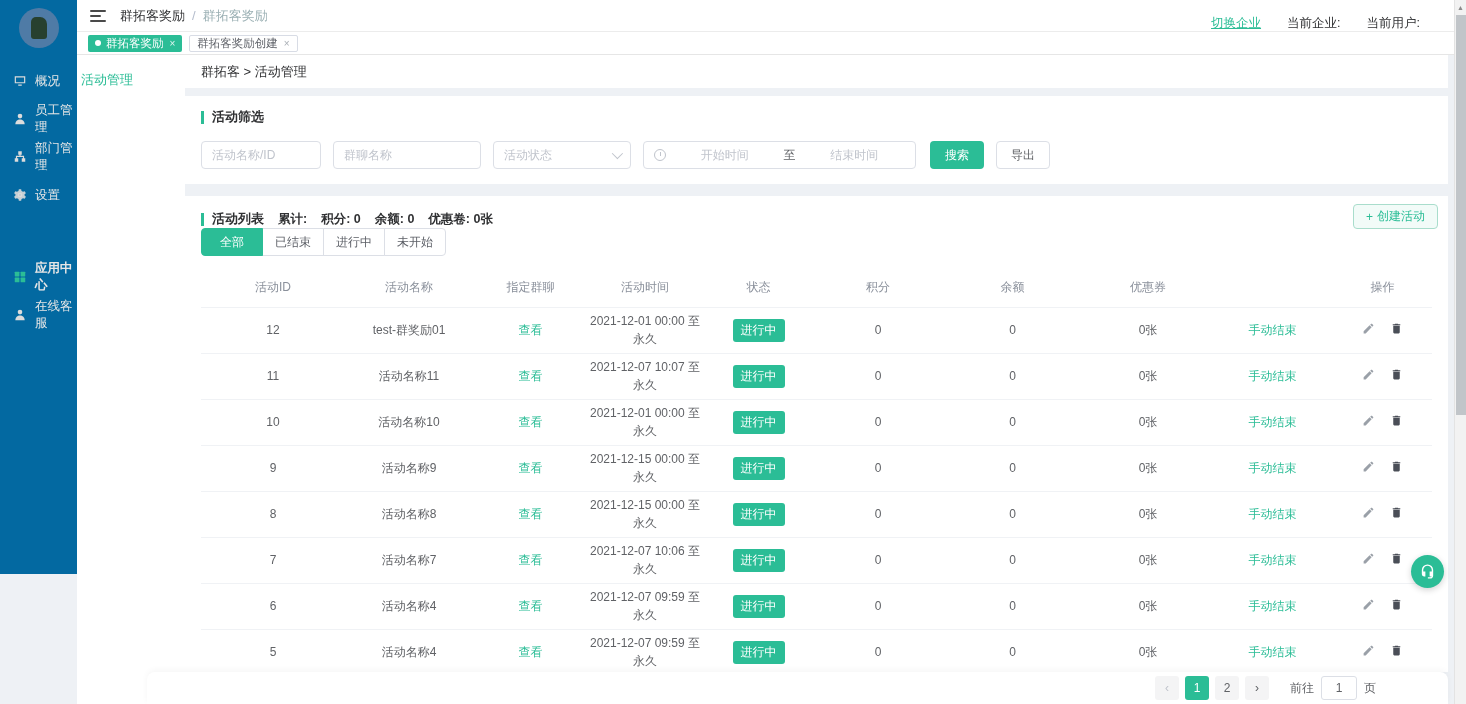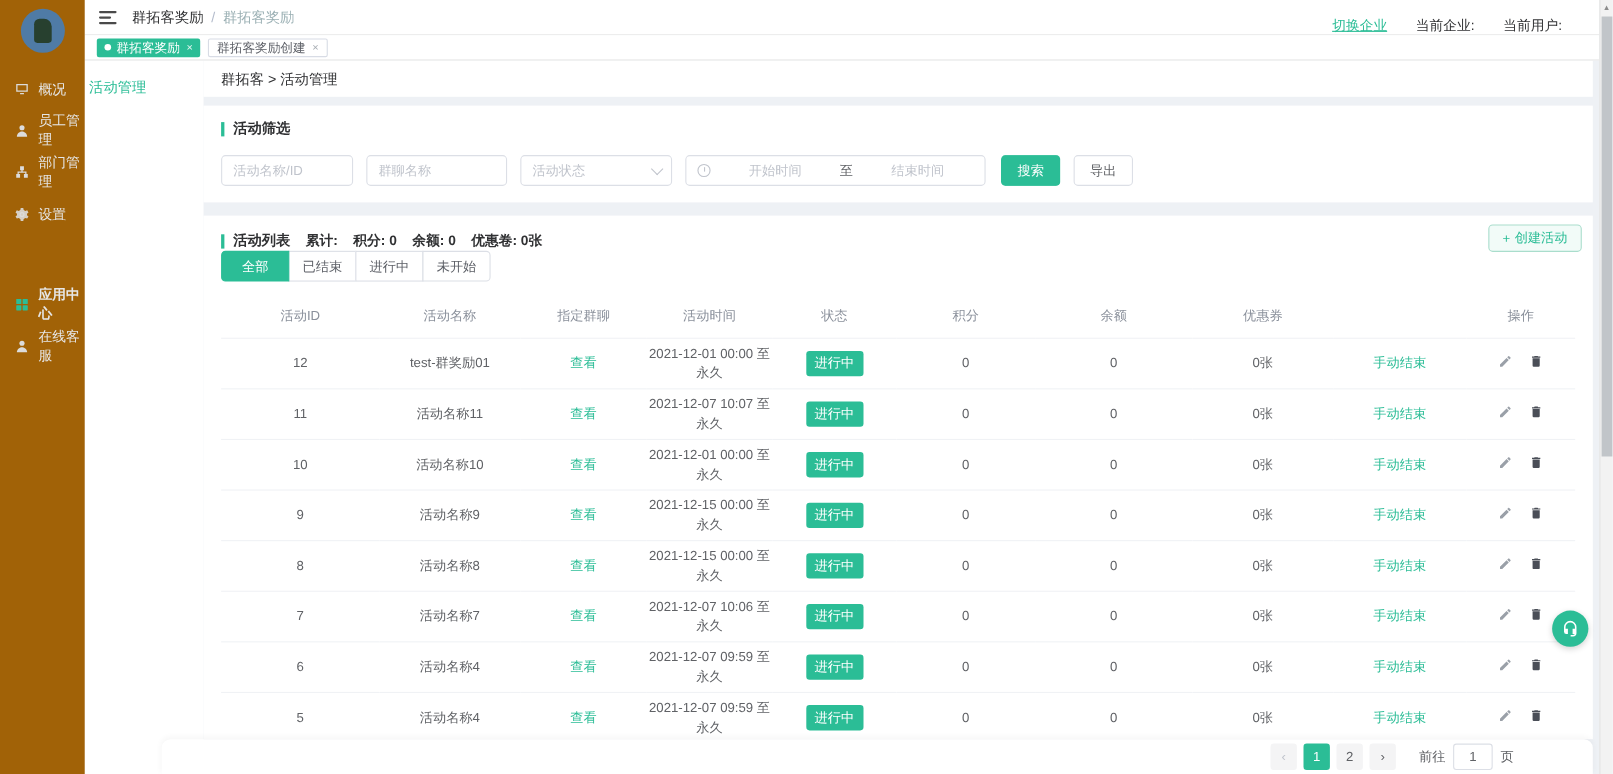--- a/index.html
+++ b/index.html
@@ -6,21 +6,21 @@
   html,body { width:1466px; height:704px; }
   body {
     position:relative; overflow:hidden;
     background:#eef1f5;
     font-family:"Liberation Sans","DejaVu Sans",sans-serif;
     color:#606266; font-size:12px;
   }
   svg { display:block; }
 
   
-  .app-sidebar { position:absolute; left:0; top:0; width:77px; height:704px; background:#a16207; z-index:5; }
+  .app-sidebar { position:absolute; left:0; top:0; width:77px; height:574px; background:#0369a1; z-index:5; }
   .avatar { width:40px; height:40px; border-radius:50%; margin:8px auto 14px; background:#4f7ba6; position:relative; overflow:hidden; }
   .avatar .fig { position:absolute; left:12px; top:9px; width:16px; height:22px; background:#27402f; border-radius:5px 7px 3px 3px; }
   .side-item { display:flex; align-items:center; height:38px; padding-left:13px; color:#e6e6e6; font-size:12.5px; cursor:pointer; }
   .side-item .ico { width:14px; height:14px; margin-right:8px; color:#dcdcdc; flex:none; }
   .side-item.apps-gap { margin-top:44px;font-weight:bold; }
   .side-item .ico.green { color:#2bbd96; }
 
   
   .topbar { position:absolute; left:77px; top:0; width:1377px; height:32px; background:#fff; border-bottom:1px solid #ececec; z-index:4; display:flex; align-items:center; }
   .hamburger { width:16px; height:12px; margin:0 14px 0 13px; display:flex; flex-direction:column; justify-content:space-between; cursor:pointer; }
@@ -51,21 +51,21 @@
   .main-crumb { height:33px; background:#fff; display:flex; align-items:center; padding-left:16px; font-size:13px; color:#303133; }
 
   .card { background:#fff; }
   .filter-card { margin-top:8px; height:88px; padding:12px 16px; }
   .sec-title { display:flex; align-items:center; font-size:13px; font-weight:bold; color:#303133; }
   .sec-title:before { content:""; width:3px; height:13px; background:#2bbd96; margin-right:8px; }
   .filter-row { margin-top:15px; display:flex; align-items:center; gap:12px; }
   .f-input { height:28px; border:1px solid #dcdfe6; border-radius:4px; padding:0 10px; font-size:12px; color:#606266; font-family:inherit; outline:none; background:#fff; }
   .f-input::placeholder { color:#c0c4cc; }
   .in-name { width:120px; }
-  .in-group { width:128px; }
+  .in-group { width:148px; }
   .f-select { width:138px; height:28px; border:1px solid #dcdfe6; border-radius:4px; padding:0 10px; display:flex; align-items:center; justify-content:space-between; color:#c0c4cc; cursor:pointer; }
   .chev { width:8px; height:8px; border-right:1px solid #c0c4cc; border-bottom:1px solid #c0c4cc; transform:rotate(45deg) translateY(-2px); }
   .f-date { width:273px; height:28px; border:1px solid #dcdfe6; border-radius:4px; display:flex; align-items:center; padding:0 10px; color:#c0c4cc; gap:8px; }
   .f-date .seg { flex:1; text-align:center; }
   .f-date .to { color:#606266; flex:none; }
   .clock { width:12px; height:12px; border:1px solid #c0c4cc; border-radius:50%; position:relative; flex:none; }
   .clock:after { content:""; position:absolute; left:5px; top:2px; width:1px; height:4px; background:#c0c4cc; }
   .btn { height:28px; padding:0 14px; border-radius:4px; font-size:12px; display:inline-flex; align-items:center; justify-content:center; cursor:pointer; border:1px solid transparent; font-family:inherit; }
   .btn.green { background:#2bbd96; color:#fff; margin-left:2px; }
   .btn.plain { background:#fff; border-color:#dcdfe6; color:#606266; }

